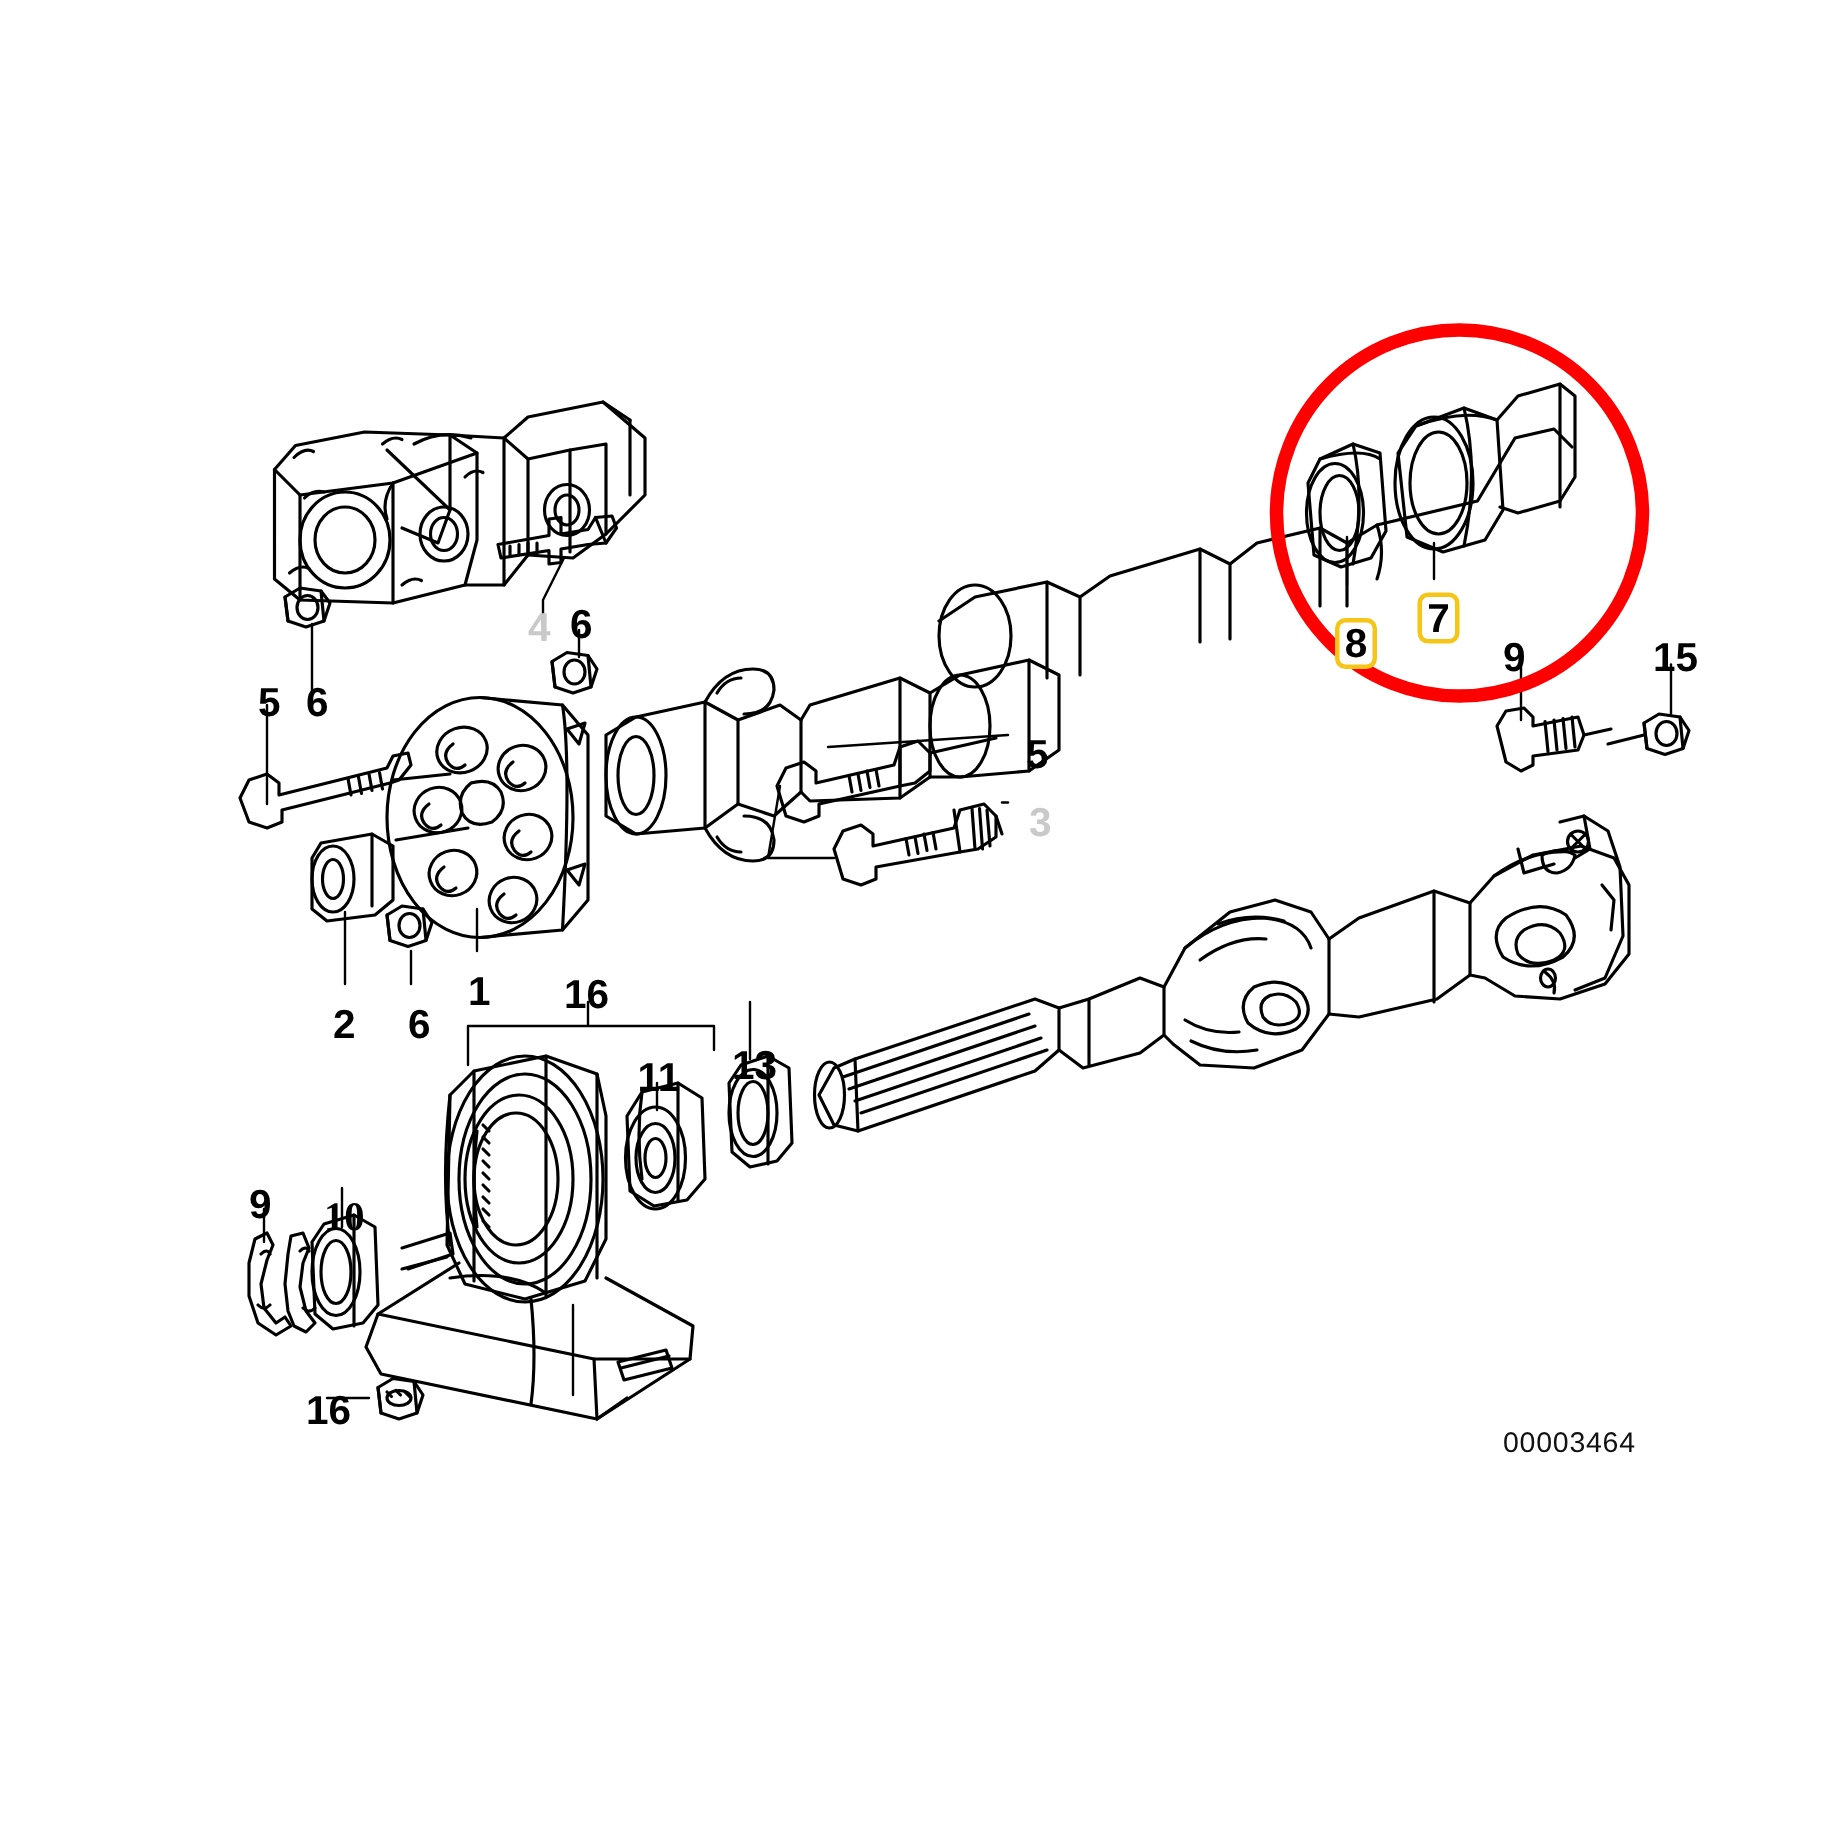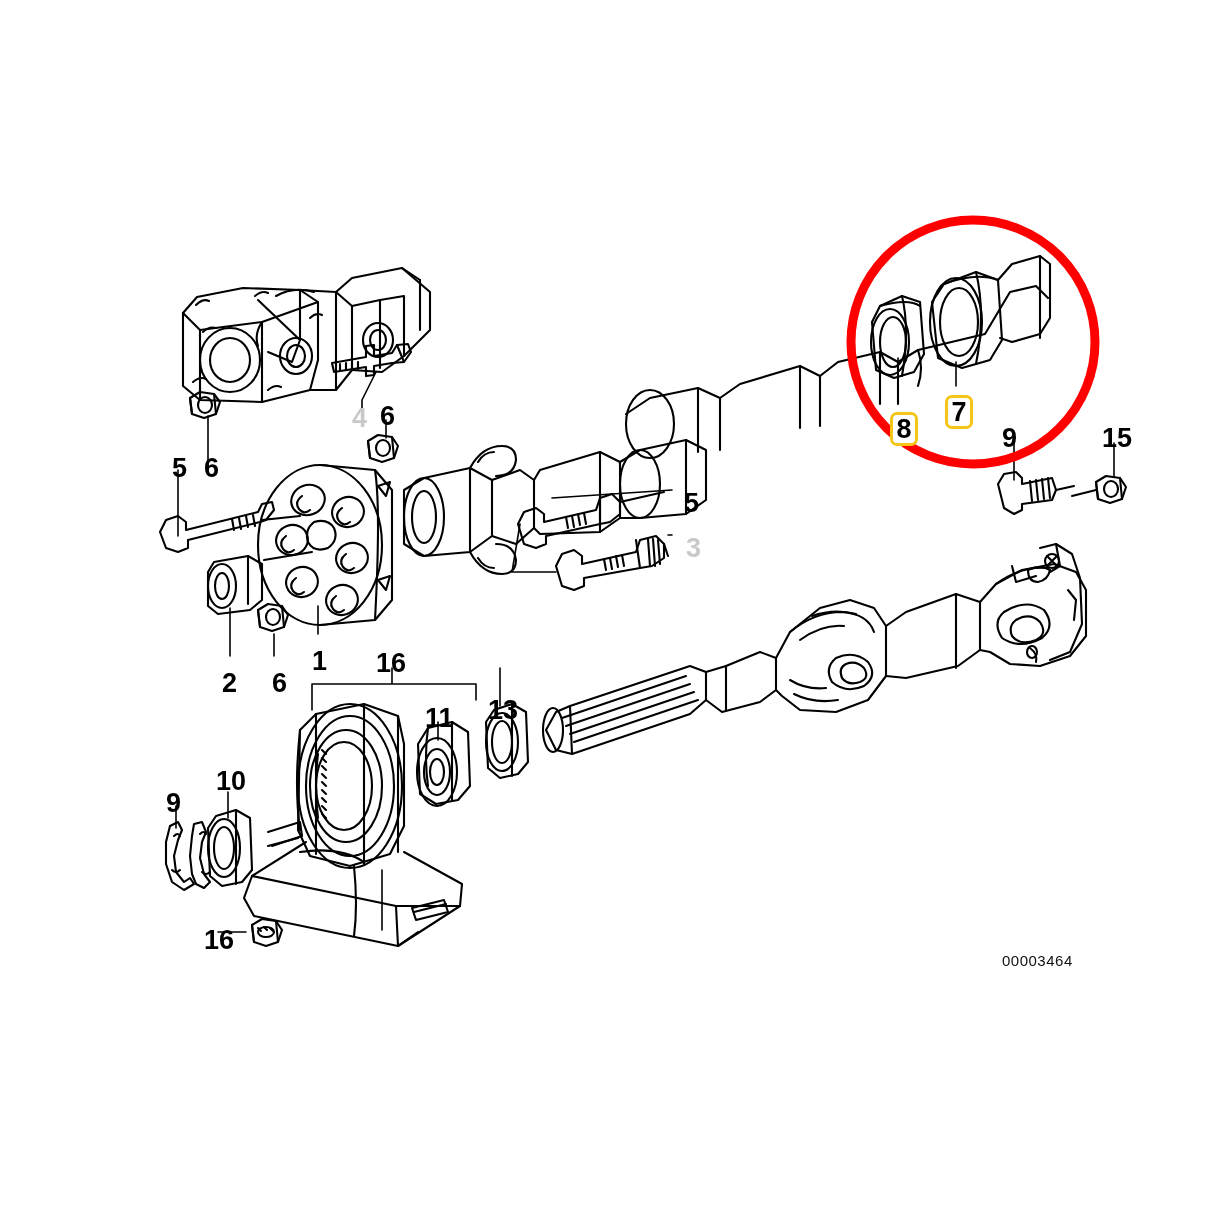--- a/index.html
+++ b/index.html
@@ -37,21 +37,21 @@
     border-radius:4px;
     width:100%;height:100%;
     display:flex;align-items:center;justify-content:center;
     font-weight:bold;font-size:27px;color:#000;
     font-family:"Liberation Sans", sans-serif;
   }
 
   #partnum{
     position:absolute;
     font-family:"Liberation Sans", sans-serif;
-    font-size:15px;
+    font-size:19px;
     color:#111;
     letter-spacing:.5px;
   }
 </style>
 </head>
 <body>
 
 <div id="stage">
 
   <svg id="art" viewBox="0 0 1214 1214" xmlns="http://www.w3.org/2000/svg">
@@ -353,21 +353,21 @@
       <div class="callout faded" style="left: 352px; top: 405px;">4</div>
       <div class="callout" style="left: 380px; top: 403px;">6</div>
       <div class="callout" style="left: 222px; top: 670px;">2</div>
       <div class="callout" style="left: 272px; top: 670px;">6</div>
       <div class="callout" style="left: 312px; top: 648px;">1</div>
       <div class="callout" style="left: 684px; top: 490px;">5</div>
       <div class="callout faded" style="left: 686px; top: 535px;">3</div>
       <div class="callout" style="left: 376px; top: 650px;">16</div>
       <div class="callout" style="left: 425px; top: 705px; text-align: right;">11</div>
       <div class="callout" style="left: 488px; top: 650px; margin-top: 47px;">13</div>
-      <div class="callout" style="left: 216px; top: 768px;">10</div>
+      <div class="callout" style="left: 216px; top: 798px; font-family: Liberation Serif, serif;">10</div>
       <div class="callout" style="left: 166px; top: 790px;">9</div>
       <div class="callout" style="left: 192px; top: 927px; margin-left: 12px;">16</div>
       <div class="callout" style="left: 1002px; top: 425px;">9</div>
       <div class="callout" style="left: 1102px; top: 425px;">15</div>
     </div>
 
   <div id="hl-layer">
       <div class="hl-box" style="left: 890px; top: 412px; width: 28px; height: 34px;">
         <div class="inner">8</div>
       </div>

